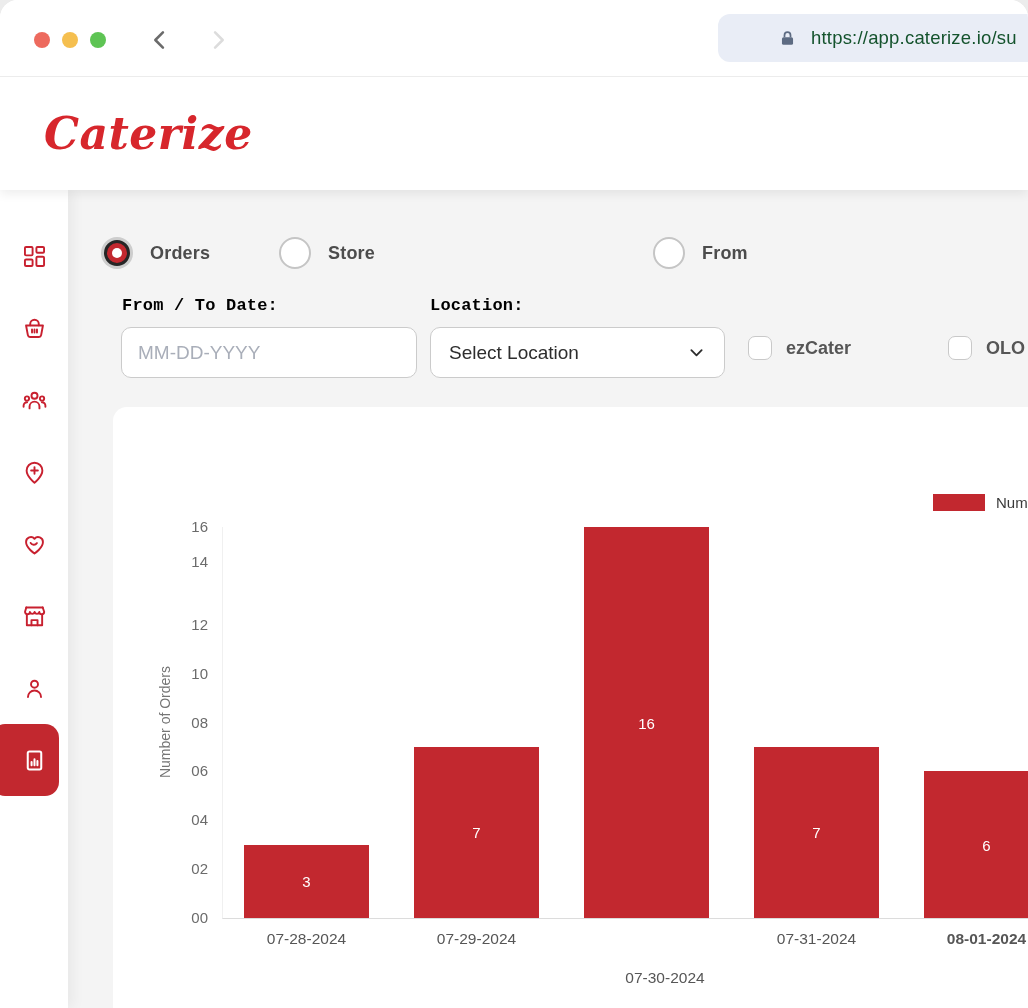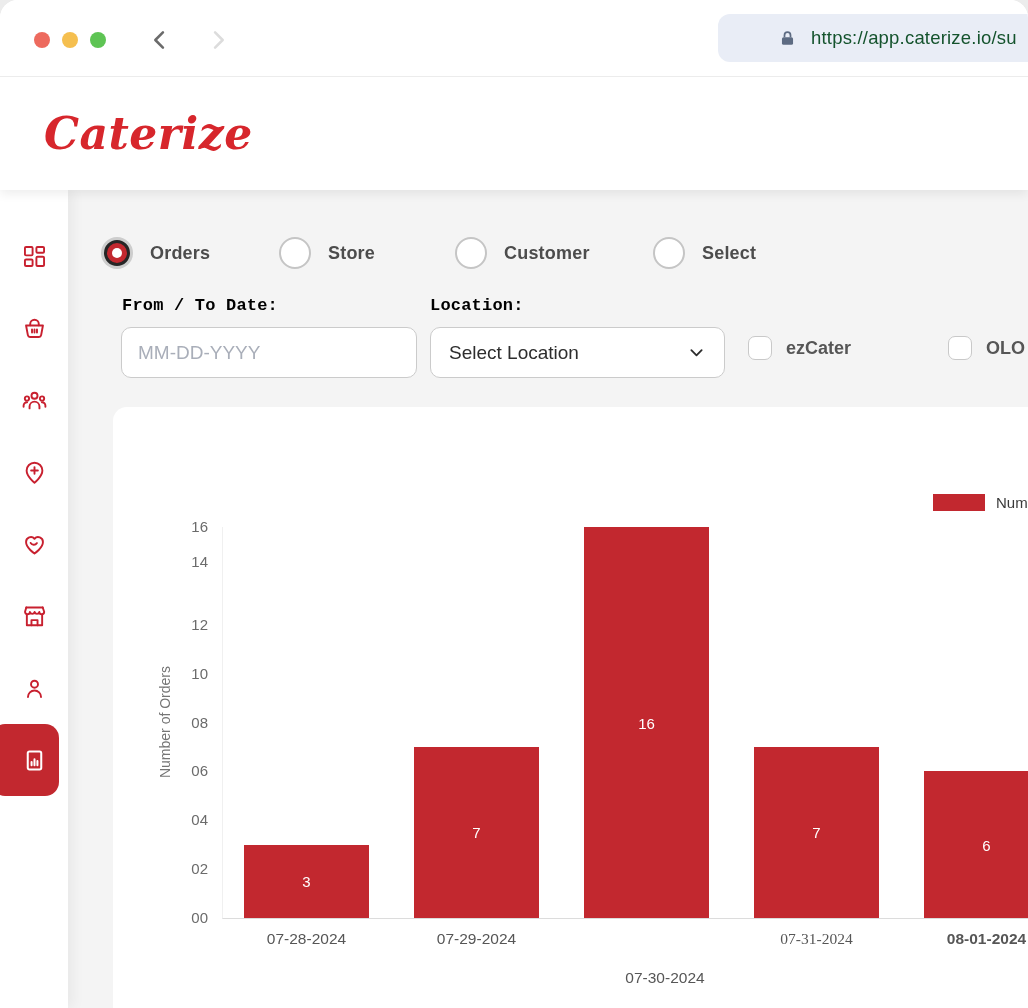--- a/index.html
+++ b/index.html
@@ -158,27 +158,23 @@
   <div class="radio-item selected" style="left:101px">
     <span class="radio-circle">
         <span class="radio-inner"></span>
       </span>
     <span class="radio-label">Orders</span>
   </div>
   <div class="radio-item" style="left:279px">
     <span class="radio-circle"></span>
     <span class="radio-label">Store</span>
   </div>
-  <div class="radio-item" style="left:455px">
-    <span class="radio-circle"></span>
-    <span class="radio-label">Customer</span>
-  </div>
   <div class="radio-item" style="left:653px">
     <span class="radio-circle"></span>
-    <span class="radio-label">Select</span>
+    <span class="radio-label">From</span>
   </div>
 
   <span class="field-label" style="left:122px">From / To Date:</span>
   <input class="date-input" type="text" placeholder="MM-DD-YYYY" style="">
   <span class="field-label" style="left:430px">Location:</span>
   <div class="select">
     <span class="select-value">Select Location</span>
     <svg viewBox="0 0 24 24">
         <path d="M5.5 9 12 15.5 18.5 9"></path>
       </svg>
@@ -207,21 +203,21 @@
           <span class="bar-label">7</span>
         </div>
         <div class="x-tick" style="left: 253.5px;">07-29-2024</div>
         <div class="bar" style="left: 361px; height: 391px; background: rgb(194, 40, 47);">
           <span class="bar-label">16</span>
         </div>
         <div class="x-tick" style="left: 442px; margin-top: 39px;">07-30-2024</div>
         <div class="bar" style="left: 531px; height: 171.1px; background: rgb(194, 40, 47);">
           <span class="bar-label">7</span>
         </div>
-        <div class="x-tick" style="left: 593.5px; font-family: Liberation Serif, serif;">07-31-2024</div>
+        <div class="x-tick" style="left: 593.5px;">07-31-2024</div>
         <div class="bar" style="left: 701px; height: 146.6px; background: rgb(194, 40, 47);">
           <span class="bar-label">6</span>
         </div>
         <div class="x-tick" style="left: 763.5px; font-weight: bold;">08-01-2024</div>
         <div class="y-tick" style="top: 382px;">00</div>
         <div class="y-tick" style="top: 333.125px;">02</div>
         <div class="y-tick" style="top: 284.25px;">04</div>
         <div class="y-tick" style="top: 235.375px;">06</div>
         <div class="y-tick" style="top: 186.5px;">08</div>
         <div class="y-tick" style="top: 137.625px;">10</div>

